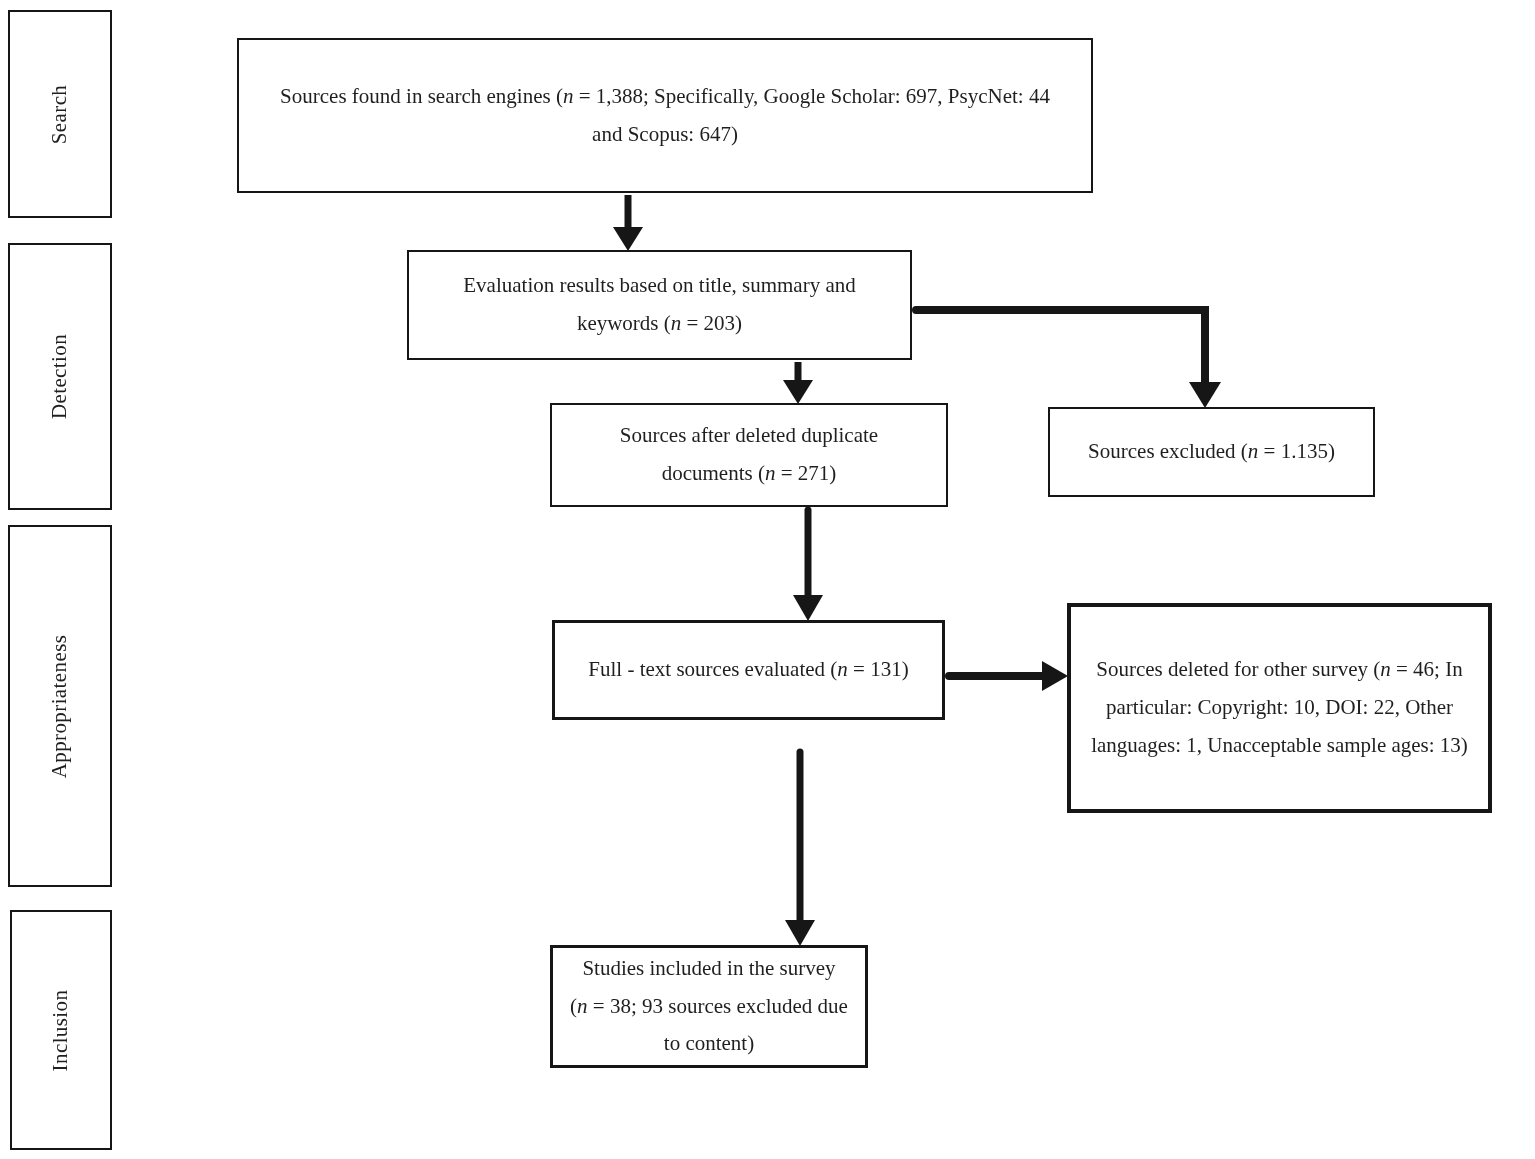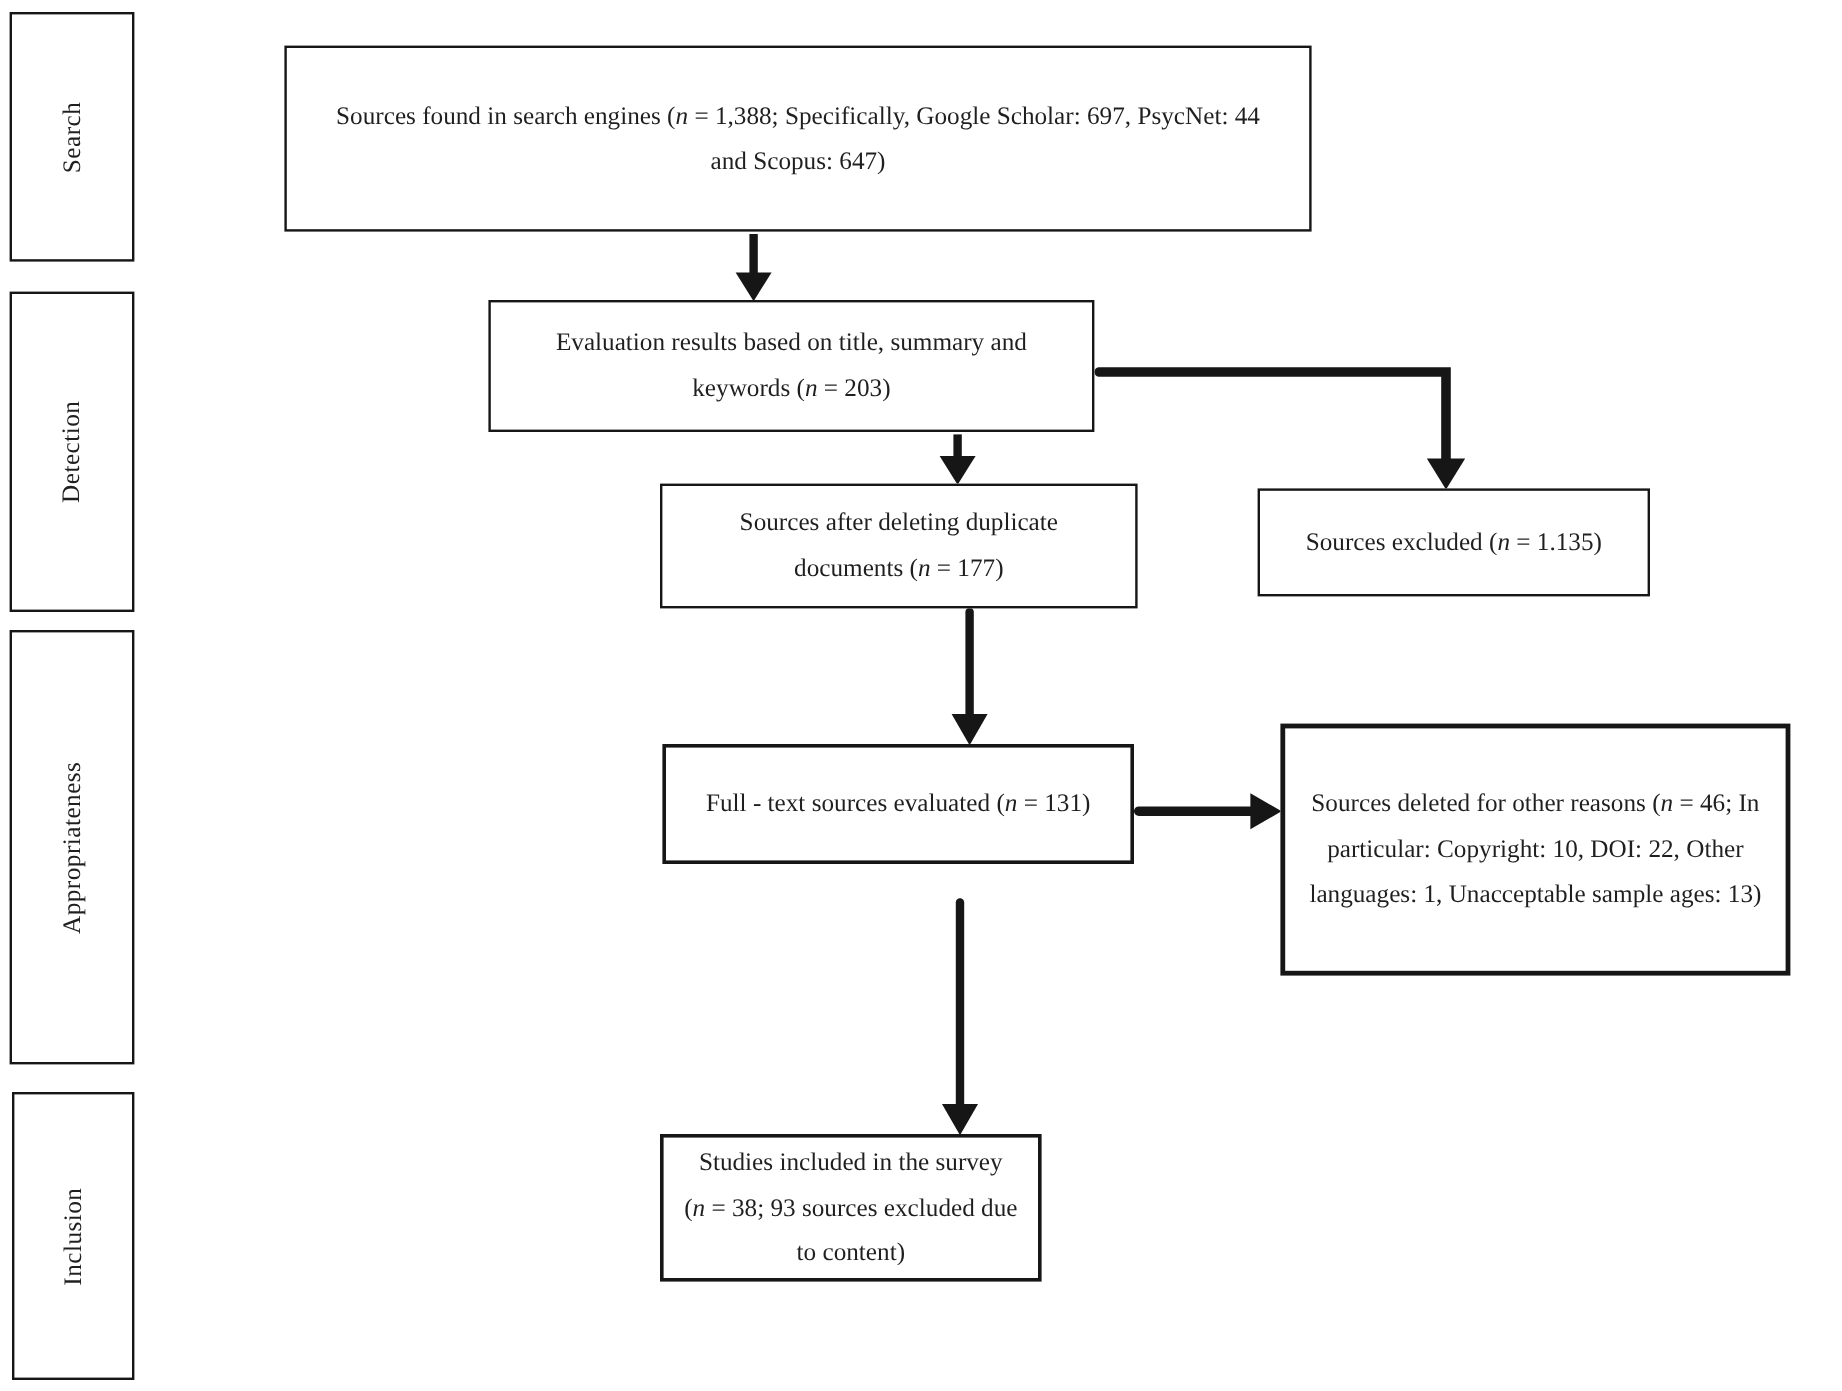--- a/index.html
+++ b/index.html
@@ -73,33 +73,33 @@
 
   <div class="node" style="left:237px;top:38px;width:856px;height:155px;padding:0 28px;">
     <p><span>Sources found in search engines (</span><i class="var">n</i><span> = 1,388; Specifically, Google Scholar: 697, PsycNet: 44 and Scopus: 647)</span></p>
   </div>
 
   <div class="node" style="left:407px;top:250px;width:505px;height:110px;padding:0 44px;">
     <p><span>Evaluation results based on title, summary and keywords (</span><i class="var">n</i><span> = 203)</span></p>
   </div>
 
   <div class="node" style="left:550px;top:403px;width:398px;height:104px;padding:0 20px;">
-    <p><span>Sources after deleting duplicate documents (</span><i class="var">n</i><span> = 177)</span></p>
+    <p><span>Sources after deleted duplicate documents (</span><i class="var">n</i><span> = 271)</span></p>
   </div>
 
   <div class="node" style="left:1048px;top:407px;width:327px;height:90px;padding:0 10px;">
     <p><span>Sources excluded (</span><i class="var">n</i><span> = 1.135)</span></p>
   </div>
 
   <div class="node b-thick" style="left:552px;top:620px;width:393px;height:100px;padding:0 4px;">
     <p><span>Full - text sources evaluated (</span><i class="var">n</i><span> = 131)</span></p>
   </div>
 
   <div class="node b-thicker" style="left:1067px;top:603px;width:425px;height:210px;padding:0 16px;">
-    <p><span>Sources deleted for other reasons (</span><i class="var">n</i><span> = 46; In particular: Copyright: 10, DOI: 22, Other languages: 1, Unacceptable sample ages: 13)</span></p>
+    <p><span>Sources deleted for other survey (</span><i class="var">n</i><span> = 46; In particular: Copyright: 10, DOI: 22, Other languages: 1, Unacceptable sample ages: 13)</span></p>
   </div>
 
   <div class="node b-thick" style="left:550px;top:945px;width:318px;height:123px;padding:0 12px;">
     <p>
       <span class="line2">Studies included in the survey</span><span><span>(</span><i class="var">n</i><span> = 38; 93 sources excluded due to content)</span></span>
     </p>
   </div>
 
 </div>
 

